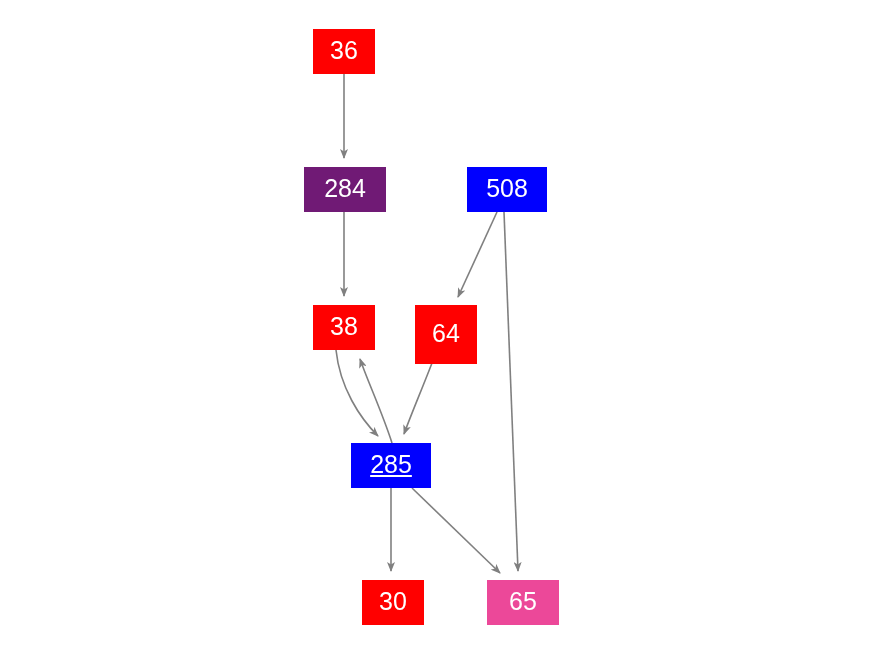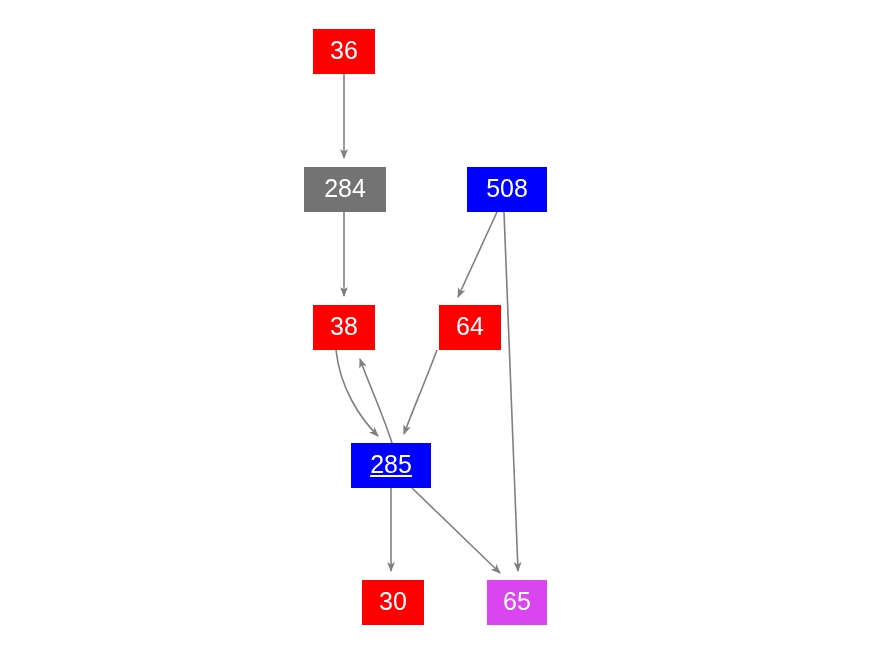--- a/index.html
+++ b/index.html
@@ -67,35 +67,35 @@
     <path d="M437,350 C425,382 412,412 404,434" stroke="#808080" stroke-width="1.6" fill="none" marker-end="url(#arrowhead)"></path>
 
     <path d="M391,488 L391,571" stroke="#808080" stroke-width="1.6" fill="none" marker-end="url(#arrowhead)"></path>
 
     <path d="M412,488 L500,573" stroke="#808080" stroke-width="1.6" fill="none" marker-end="url(#arrowhead)"></path>
   </svg>
 
   <div class="node" style="left: 313px; top: 29px; width: 62px; height: 45px; background: rgb(255, 0, 0); color: rgb(255, 255, 255);">
     <span class="node-label">36</span>
   </div>
-  <div class="node" style="left: 304px; top: 167px; width: 82px; height: 45px; background: #737373; color: rgb(255, 255, 255);">
+  <div class="node" style="left: 304px; top: 167px; width: 82px; height: 45px; background: #701a75; color: rgb(255, 255, 255);">
     <span class="node-label">284</span>
   </div>
   <div class="node" style="left: 467px; top: 167px; width: 80px; height: 45px; background: rgb(0, 0, 255); color: rgb(255, 255, 255);">
     <span class="node-label">508</span>
   </div>
   <div class="node" style="left: 313px; top: 305px; width: 62px; height: 45px; background: rgb(255, 0, 0); color: rgb(255, 255, 255);">
     <span class="node-label">38</span>
   </div>
-  <div class="node" style="left: 415px; top: 305px; width: 62px; height: 45px; background: rgb(255, 0, 0); color: rgb(255, 255, 255); margin-left: 24px;">
+  <div class="node" style="left: 415px; top: 305px; width: 62px; height: 59px; background: rgb(255, 0, 0); color: rgb(255, 255, 255);">
     <span class="node-label">64</span>
   </div>
   <div class="node" style="left: 351px; top: 443px; width: 80px; height: 45px; background: rgb(0, 0, 255); color: rgb(255, 255, 255); text-decoration: underline;">
     <span class="node-label">285</span>
   </div>
   <div class="node" style="left: 362px; top: 580px; width: 62px; height: 45px; background: rgb(255, 0, 0); color: rgb(255, 255, 255);">
     <span class="node-label">30</span>
   </div>
-  <div class="node" style="left: 487px; top: 580px; width: 60px; height: 45px; background: #d946ef; color: rgb(255, 255, 255);">
+  <div class="node" style="left: 487px; top: 580px; width: 72px; height: 45px; background: #ec4899; color: rgb(255, 255, 255);">
     <span class="node-label">65</span>
   </div>
 
 </div>
 
 </body></html>

